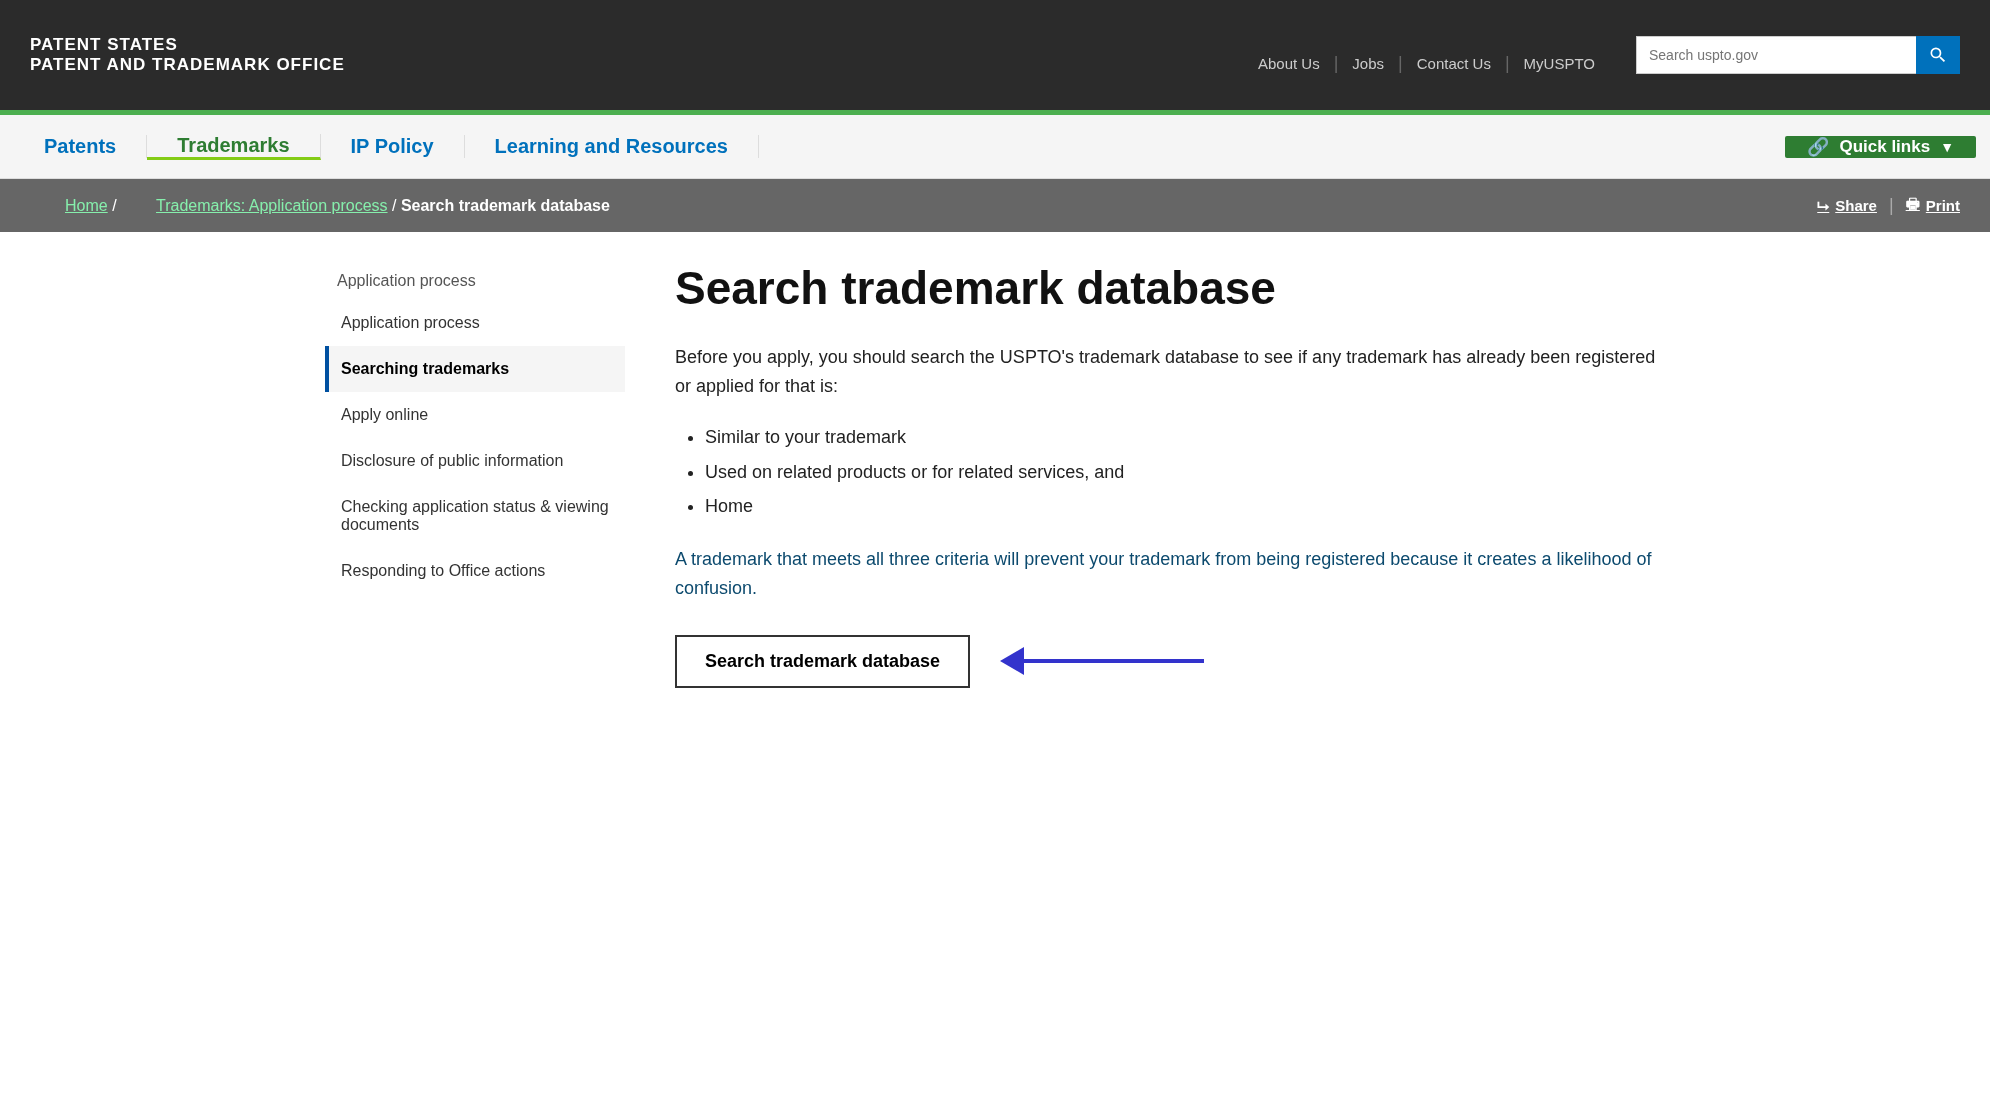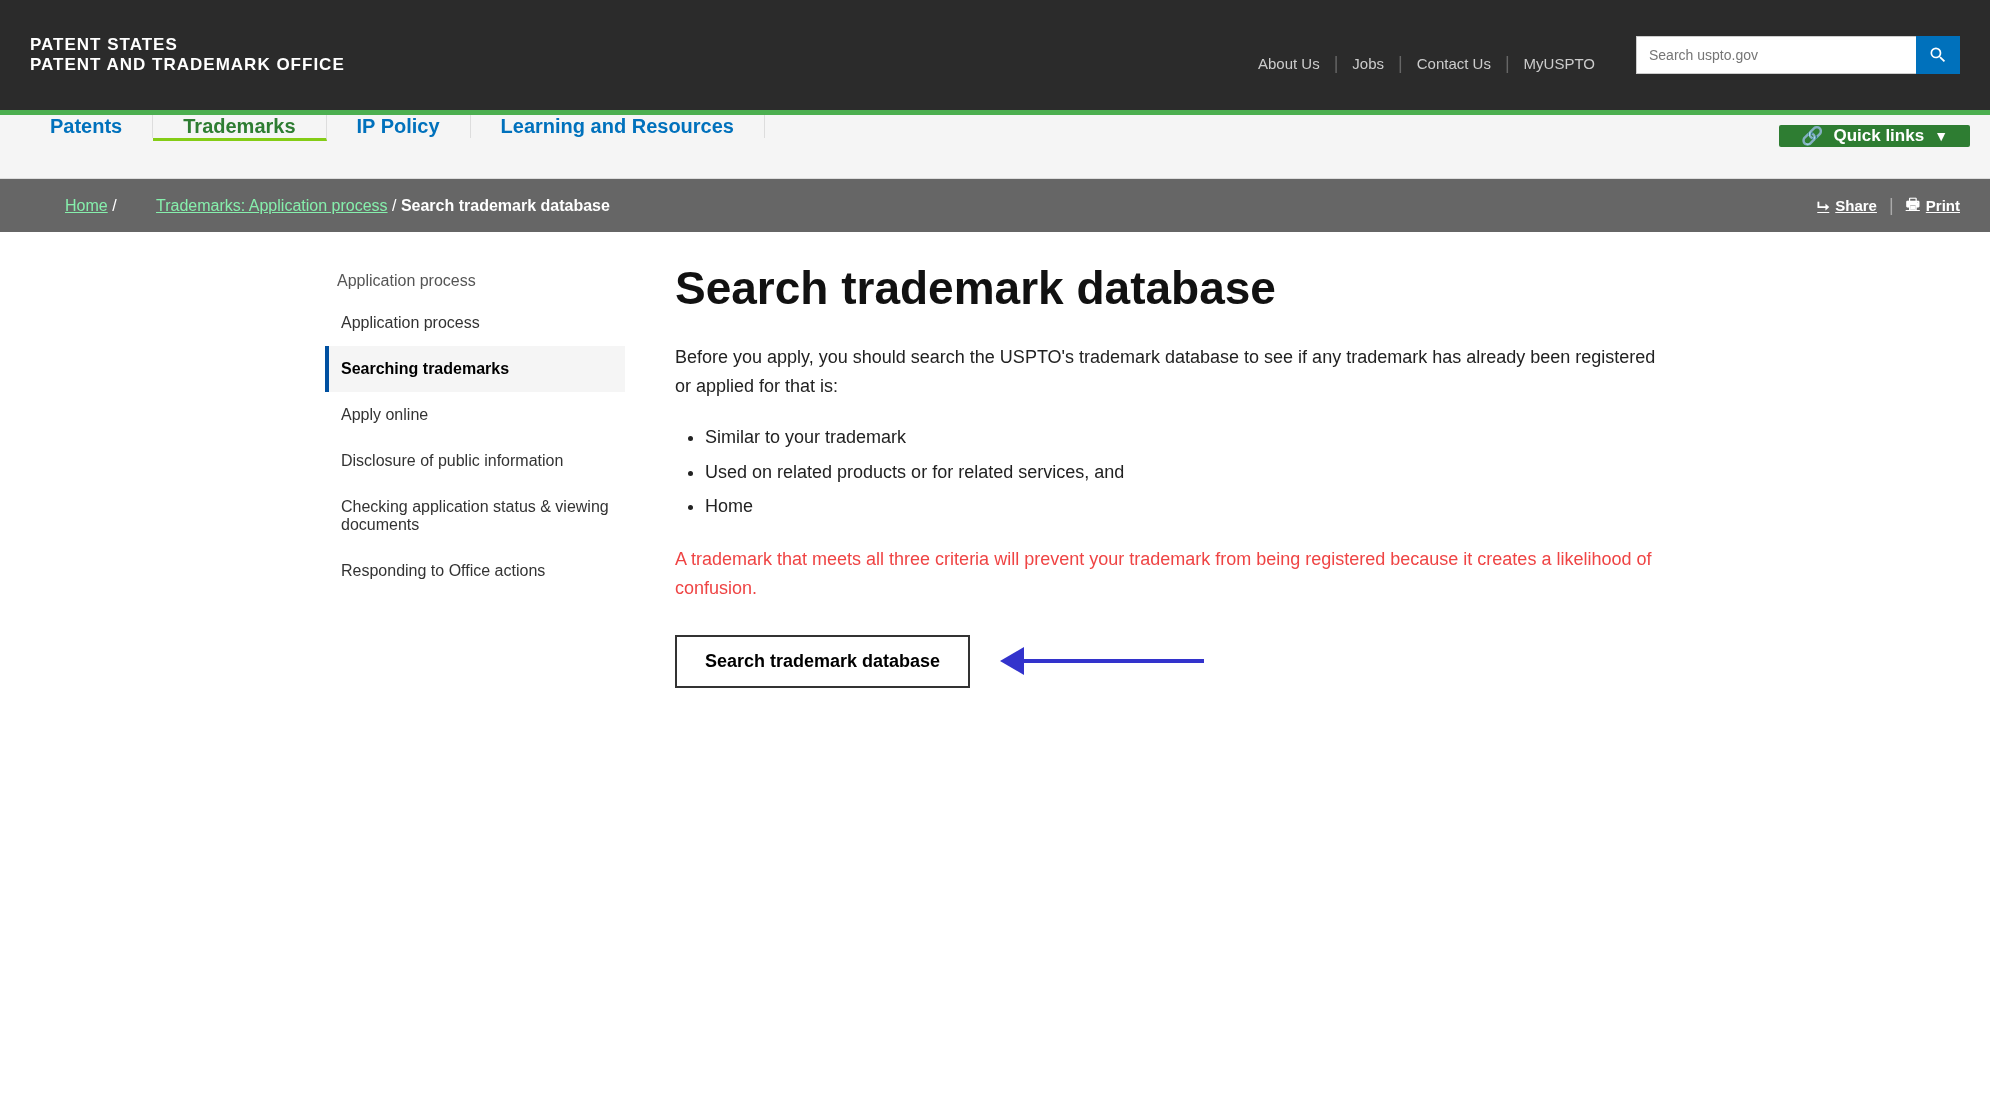--- a/index.html
+++ b/index.html
@@ -103,22 +103,22 @@
     .green-accent {
       height: 5px;
       background: #4caf50;
     }
 
     
     .main-nav {
       background: #f5f5f5;
       border-bottom: 1px solid #ddd;
       display: flex;
-      align-items: flex-start;
-      padding: 0 20px;
+      align-items: center;
+      padding: 0 14px;
       min-height: 64px;
     }
     .nav-item {
       font-size: 20px;
       font-weight: bold;
       padding: 0 30px;
       display: flex;
       align-items: center;
       cursor: pointer;
       border-right: 1px solid #ddd;
@@ -239,21 +239,21 @@
     }
     .bullet-list {
       margin: 0 0 22px 30px;
       font-size: 18px;
       line-height: 1.9;
       color: #222;
     }
     .bullet-list li { list-style: disc; }
     .conclusion-text {
       font-size: 18px;
-      color: #ef4444;
+      color: #0c4a6e;
       line-height: 1.6;
       margin-bottom: 32px;
     }
     .cta-row {
       display: flex;
       align-items: center;
       gap: 30px;
       margin-top: 10px;
     }
     .cta-btn {

